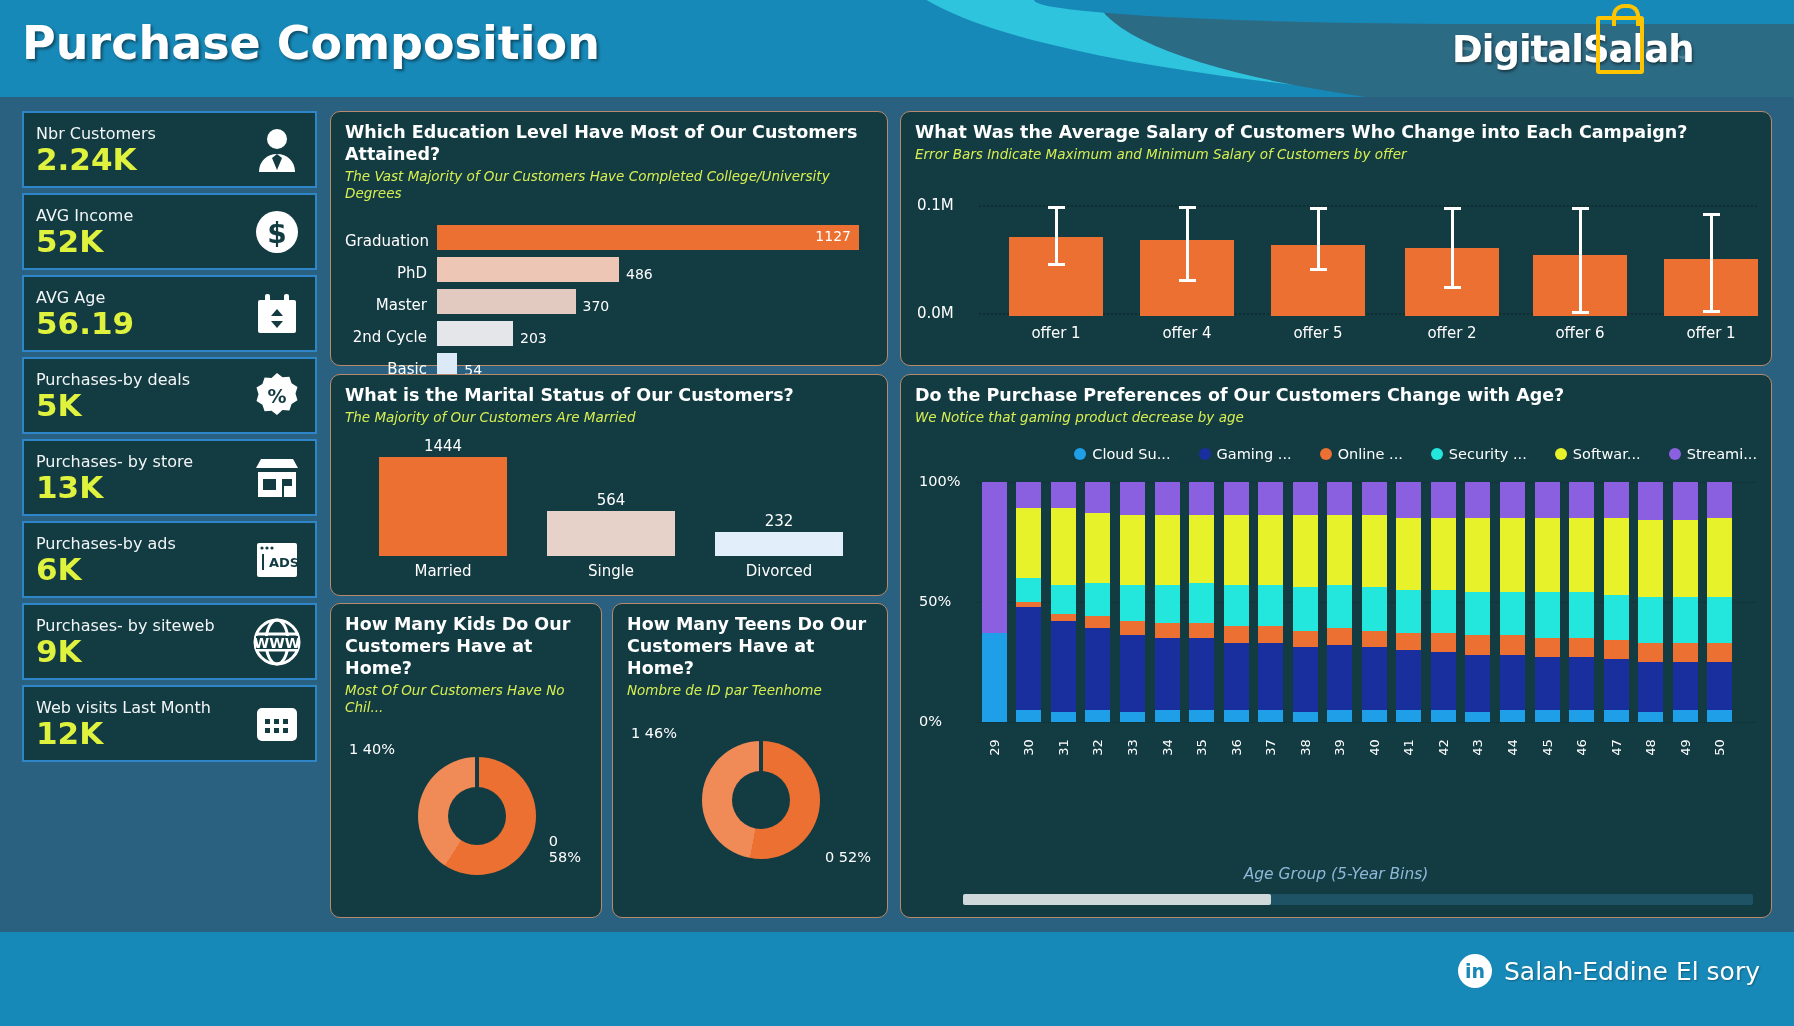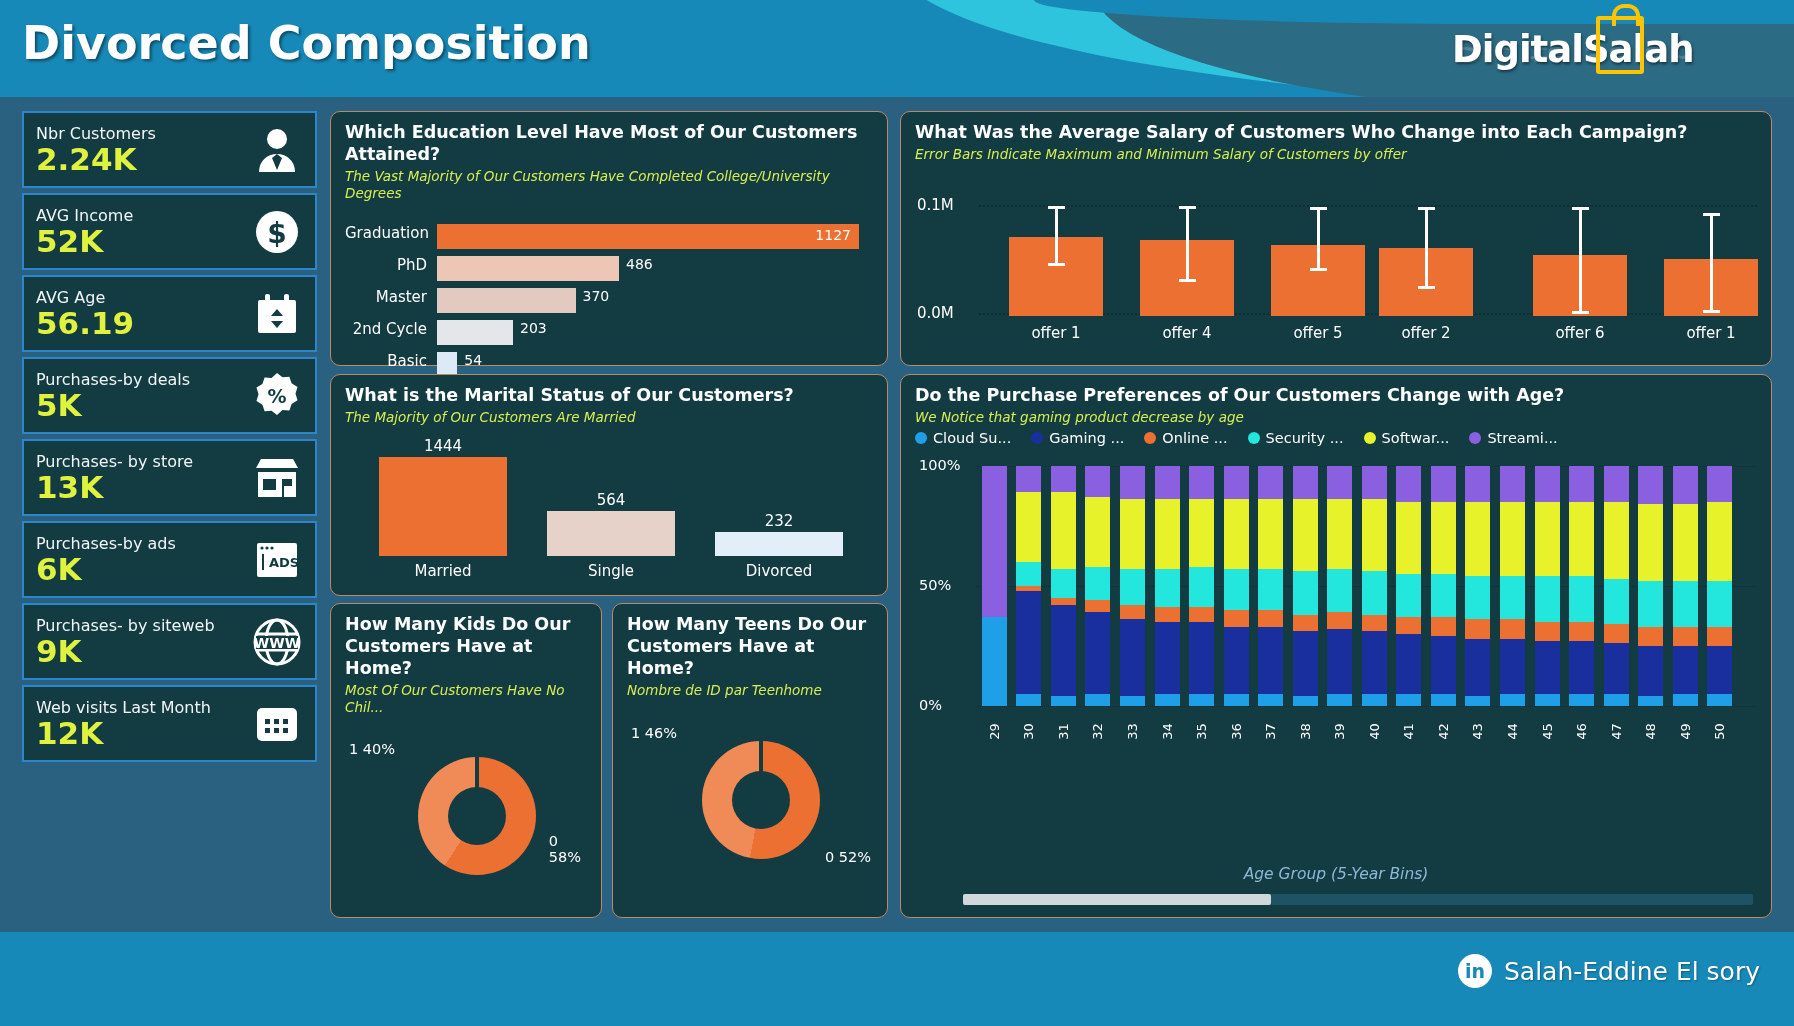--- a/index.html
+++ b/index.html
@@ -102,21 +102,21 @@
     font-family: "DejaVu Sans", sans-serif; line-height: 1.25;
   }
   .p-sub {
     font-size: 13.5px; color: #d8ef52; font-style: italic;
     font-family: "DejaVu Sans", sans-serif; margin-top: 2px; line-height: 1.25;
   }
 
   
   #edu-panel { left: 330px; top: 14px; width: 558px; height: 255px; }
   .edu-rows { margin-top: 22px; }
-  .edu-row { display: flex; align-items: flex-start; height: 26px; margin-bottom: 6px; }
+  .edu-row { display: flex; align-items: flex-end; height: 26px; margin-bottom: 6px; }
   .edu-name { width: 92px; text-align: right; font-size: 15px; color: #ffffff;
               padding-right: 10px; font-family: "DejaVu Sans", sans-serif; }
   .edu-bar { height: 25px; position: relative; }
   .edu-val { font-size: 14px; color: #ffffff; margin-left: 7px; font-family: "DejaVu Sans", sans-serif;}
   .edu-val.inside { position: absolute; right: 8px; top: 3px; margin: 0; }
 
   
   #mar-panel { left: 330px; top: 277px; width: 558px; height: 222px; }
   .mar-plot { position: relative; height: 148px; margin-top: 8px; }
   .mar-col { position: absolute; bottom: 26px; text-align: center; }
@@ -149,21 +149,21 @@
   .camp-col { position: absolute; bottom: 0; }
   .camp-bar { background: #ec7031; width: 100%; position: absolute; bottom: 0; }
   .err { position: absolute; width: 3px; background: #ffffff; left: 50%; margin-left: -1.5px; z-index: 4;}
   .err-cap { position: absolute; width: 17px; height: 3px; background: #ffffff;
              left: 50%; margin-left: -8.5px; z-index: 4;}
   .camp-xlab { position: absolute; top: 140px; width: 100%; text-align: center;
                font-size: 15px; color: #ffffff; font-family: "DejaVu Sans", sans-serif; }
 
   
   #stk-panel { left: 900px; top: 277px; width: 872px; height: 544px; }
-  .legend { display: flex; justify-content: flex-start; gap: 20px; margin-top: 4px; }
+  .legend { display: flex; justify-content: flex-end; gap: 28px; margin-top: 20px; }
   .lg-item { display: flex; align-items: center; gap: 6px; font-size: 14.5px;
              color: #ffffff; font-family: "DejaVu Sans", sans-serif; white-space: nowrap; }
   .lg-dot { width: 12px; height: 12px; border-radius: 50%; flex: none; }
   .stk-plot { position: relative; height: 262px; margin-top: 12px; margin-left: 62px; }
   .stk-grid { position: absolute; left: 0; right: 0; height: 0; border-top: 1px dotted #0e2e34; }
   .stk-ylab { position: absolute; left: -58px; font-size: 14.5px; color: #ffffff;
               font-family: "DejaVu Sans", sans-serif; transform: translateY(-9px); }
   .stk-col { position: absolute; bottom: 0; height: 100%; display: flex; flex-direction: column-reverse; }
   .stk-seg { width: 100%; }
   .stk-xlab { position: absolute; top: 266px; width: 100%; text-align: center;
@@ -189,21 +189,21 @@
   .author-name { font-size: 25px; color: #ffffff; font-family: "DejaVu Sans", sans-serif;
                  text-shadow: 1px 1px 2px rgba(0,0,0,.3); }
 </style>
 </head>
 <body>
 
 <div class="header">
   <div class="hdr-wave1"></div>
   <div class="hdr-wave2"></div>
   <div class="hdr-wave3"></div>
-  <div class="page-title">Divorced Composition</div>
+  <div class="page-title">Purchase Composition</div>
   <div class="logo-wrap">
     <div class="logo-reflect">DigitalSalah</div>
     <div class="logo-text">
       <span>Digital</span><span>S</span><span>alah</span>
     </div>
     <div class="logo-bag"></div>
   </div>
 </div>
 
 <div class="canvas">
@@ -439,21 +439,21 @@
           <div class="err-cap" style="top:95.74545454545455px;"></div>
           <div class="camp-xlab">offer 4</div>
         </div>
         <div class="camp-col" style="left: 292px; width: 94px; height: 132px;">
           <div class="camp-bar" style="height:70.8px;background:#ec7031;"></div>
           <div class="err" style="top:23.654545454545456px;height:63.29090909090908px;"></div>
           <div class="err-cap" style="top:23.654545454545456px;"></div>
           <div class="err-cap" style="top:83.94545454545454px;"></div>
           <div class="camp-xlab">offer 5</div>
         </div>
-        <div class="camp-col" style="left: 400px; width: 94px; height: 132px;">
+        <div class="camp-col" style="left: 426px; width: 94px; height: 132px;">
           <div class="camp-bar" style="height:67.58181818181818px;background:#ec7031;"></div>
           <div class="err" style="top:23.654545454545456px;height:81.52727272727273px;"></div>
           <div class="err-cap" style="top:23.654545454545456px;"></div>
           <div class="err-cap" style="top:102.18181818181819px;"></div>
           <div class="camp-xlab">offer 2</div>
         </div>
         <div class="camp-col" style="left: 554px; width: 94px; height: 132px;">
           <div class="camp-bar" style="height:61.14545454545455px;background:#ec7031;"></div>
           <div class="err" style="top:23.654545454545456px;height:106.20000000000002px;"></div>
           <div class="err-cap" style="top:23.654545454545456px;"></div>

